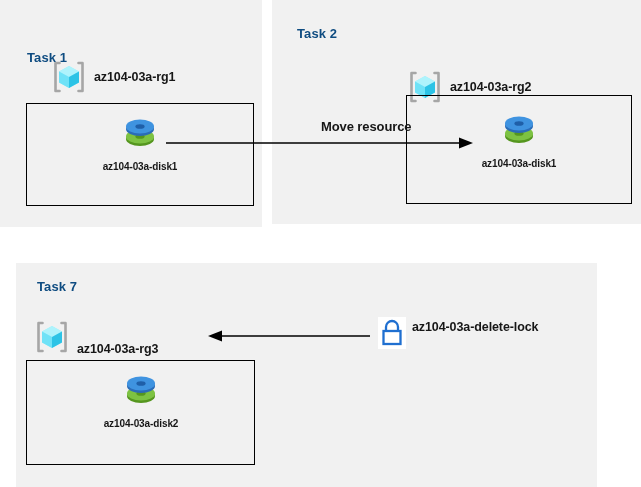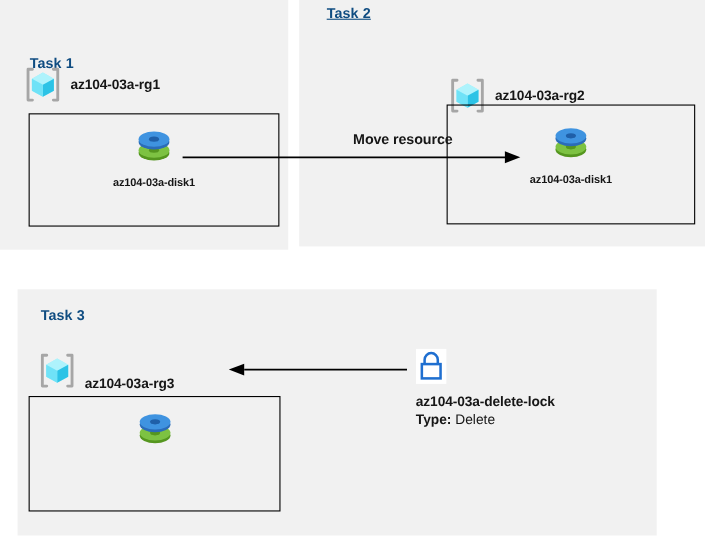--- a/index.html
+++ b/index.html
@@ -99,21 +99,21 @@
   }
   .icon-svg { display: block; }
 </style>
 </head>
 <body>
 
 <div class="panel" style="left:0px; top:0px; width:262px; height:227px;">
 </div>
 <div class="panel-title" style="left:27px; top:14px;margin-top:36px;">Task 1</div>
 
-<div class="rg-group" style="left:20px; top:58px;">
+<div class="rg-group" style="left:50px; top:58px;">
   <span>
     <svg class="icon-svg" width="38" height="38" viewBox="0 0 38 38">
       <path d="M9.5 5 L5.5 5 L5.5 33 L9.5 33" fill="none" stroke="#a6a6a6" stroke-width="2.6" stroke-linecap="round" stroke-linejoin="round"></path>
       <path d="M28.5 5 L32.5 5 L32.5 33 L28.5 33" fill="none" stroke="#a6a6a6" stroke-width="2.6" stroke-linecap="round" stroke-linejoin="round"></path>
       <polygon points="19,8 29,13.5 29,24.5 19,30 9,24.5 9,13.5" fill="#9df0fb"></polygon>
       <polygon points="19,8 29,13.5 19,19 9,13.5" fill="#aef3fc"></polygon>
       <polygon points="19,19 29,13.5 29,24.5 19,30" fill="#2cc3e6"></polygon>
       <polygon points="19,19 9,13.5 9,24.5 19,30" fill="#6fe2f7"></polygon>
     </svg>
   </span>
@@ -131,21 +131,21 @@
       <ellipse cx="19" cy="16" rx="14" ry="7" fill="#2b6cb8"></ellipse>
       <ellipse cx="19" cy="13.5" rx="14" ry="7" fill="#3f93e0"></ellipse>
       <ellipse cx="19" cy="13.5" rx="4.6" ry="2.3" fill="#1f5fa8"></ellipse>
     </svg>
   </span>
   <span class="disk-label">az104-03a-disk1</span>
 </div>
 
 <div class="panel" style="left:272px; top:0px; width:369px; height:224px;">
 </div>
-<div class="panel-title" style="left:297px; top:4px;text-decoration:underline;">Task 2</div>
+<div class="panel-title" style="left:297px; top:26px;">Task 2</div>
 
 <div class="rg-group" style="left:406px; top:68px;">
   <span>
     <svg class="icon-svg" width="38" height="38" viewBox="0 0 38 38">
       <path d="M9.5 5 L5.5 5 L5.5 33 L9.5 33" fill="none" stroke="#a6a6a6" stroke-width="2.6" stroke-linecap="round" stroke-linejoin="round"></path>
       <path d="M28.5 5 L32.5 5 L32.5 33 L28.5 33" fill="none" stroke="#a6a6a6" stroke-width="2.6" stroke-linecap="round" stroke-linejoin="round"></path>
       <polygon points="19,8 29,13.5 29,24.5 19,30 9,24.5 9,13.5" fill="#9df0fb"></polygon>
       <polygon points="19,8 29,13.5 19,19 9,13.5" fill="#aef3fc"></polygon>
       <polygon points="19,19 29,13.5 29,24.5 19,30" fill="#2cc3e6"></polygon>
       <polygon points="19,19 9,13.5 9,24.5 19,30" fill="#6fe2f7"></polygon>
@@ -171,21 +171,21 @@
 </div>
 
 <svg class="arrow-svg" style="left:166px; top:132px;" width="310" height="22" viewBox="0 0 310 22">
   <line x1="0" y1="11" x2="295" y2="11" stroke="#000000" stroke-width="1.6"></line>
   <polygon points="307,11 293,5.6 293,16.4" fill="#000000"></polygon>
 </svg>
 <div class="edge-label" style="left:281px; top:119px;padding-left:40px;">Move resource</div>
 
 <div class="panel" style="left:16px; top:263px; width:581px; height:224px;">
 </div>
-<div class="panel-title" style="left:37px; top:279px;">Task 3</div>
+<div class="panel-title" style="left:37px; top:279px;">Task 7</div>
 
 <div class="rg-group" style="left:33px; top:318px;align-items:flex-end;">
   <span>
     <svg class="icon-svg" width="38" height="38" viewBox="0 0 38 38">
       <path d="M9.5 5 L5.5 5 L5.5 33 L9.5 33" fill="none" stroke="#a6a6a6" stroke-width="2.6" stroke-linecap="round" stroke-linejoin="round"></path>
       <path d="M28.5 5 L32.5 5 L32.5 33 L28.5 33" fill="none" stroke="#a6a6a6" stroke-width="2.6" stroke-linecap="round" stroke-linejoin="round"></path>
       <polygon points="19,8 29,13.5 29,24.5 19,30 9,24.5 9,13.5" fill="#9df0fb"></polygon>
       <polygon points="19,8 29,13.5 19,19 9,13.5" fill="#aef3fc"></polygon>
       <polygon points="19,19 29,13.5 29,24.5 19,30" fill="#2cc3e6"></polygon>
       <polygon points="19,19 9,13.5 9,24.5 19,30" fill="#6fe2f7"></polygon>
@@ -200,35 +200,32 @@
   <span>
     <svg class="icon-svg" width="38" height="42" viewBox="0 0 38 42">
       <ellipse cx="19" cy="26" rx="14" ry="7" fill="#55961f"></ellipse>
       <ellipse cx="19" cy="23.5" rx="14" ry="7" fill="#7dc242"></ellipse>
       <ellipse cx="19" cy="23.5" rx="4.6" ry="2.3" fill="#55961f"></ellipse>
       <ellipse cx="19" cy="16" rx="14" ry="7" fill="#2b6cb8"></ellipse>
       <ellipse cx="19" cy="13.5" rx="14" ry="7" fill="#3f93e0"></ellipse>
       <ellipse cx="19" cy="13.5" rx="4.6" ry="2.3" fill="#1f5fa8"></ellipse>
     </svg>
   </span>
+  <span class="disk-label">az104-03a-disk2</span>
 </div>
 
 <svg class="arrow-svg" style="left:208px; top:326px;" width="162" height="20" viewBox="0 0 162 20">
   <line x1="14" y1="10" x2="162" y2="10" stroke="#000000" stroke-width="1.6"></line>
   <polygon points="0,10 14,4.6 14,15.4" fill="#000000"></polygon>
 </svg>
 
-<div class="lock-group" style="left:378px; top:317px;flex-direction:column;">
+<div class="lock-group" style="left:378px; top:317px;">
   <span>
     <svg class="icon-svg" width="28" height="32" viewBox="0 0 28 32">
       <rect x="0" y="0" width="28" height="32" fill="#ffffff"></rect>
       <path d="M8 14 V10 a6 6 0 0 1 12 0 V14" fill="none" stroke="#1f6fd0" stroke-width="2.3"></path>
       <rect x="5.5" y="14" width="17" height="13" fill="none" stroke="#1f6fd0" stroke-width="2.3"></rect>
     </svg>
   </span>
   <span class="lock-text">
     <span class="lock-name">az104-03a-delete-lock</span>
-    <span class="lock-type">
-      <b>Type:</b>
-      <span>Delete</span>
-    </span>
   </span>
 </div>
 
 </body></html>

